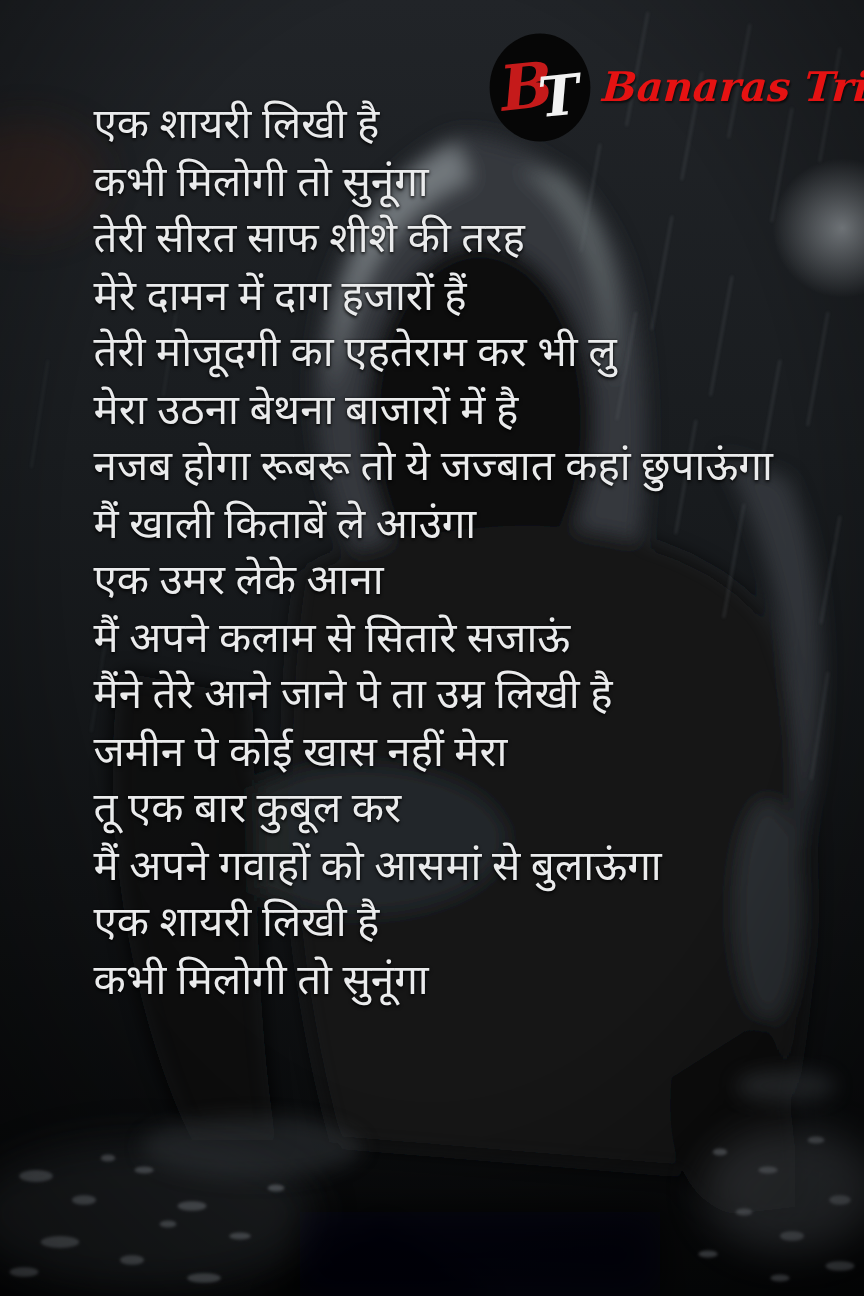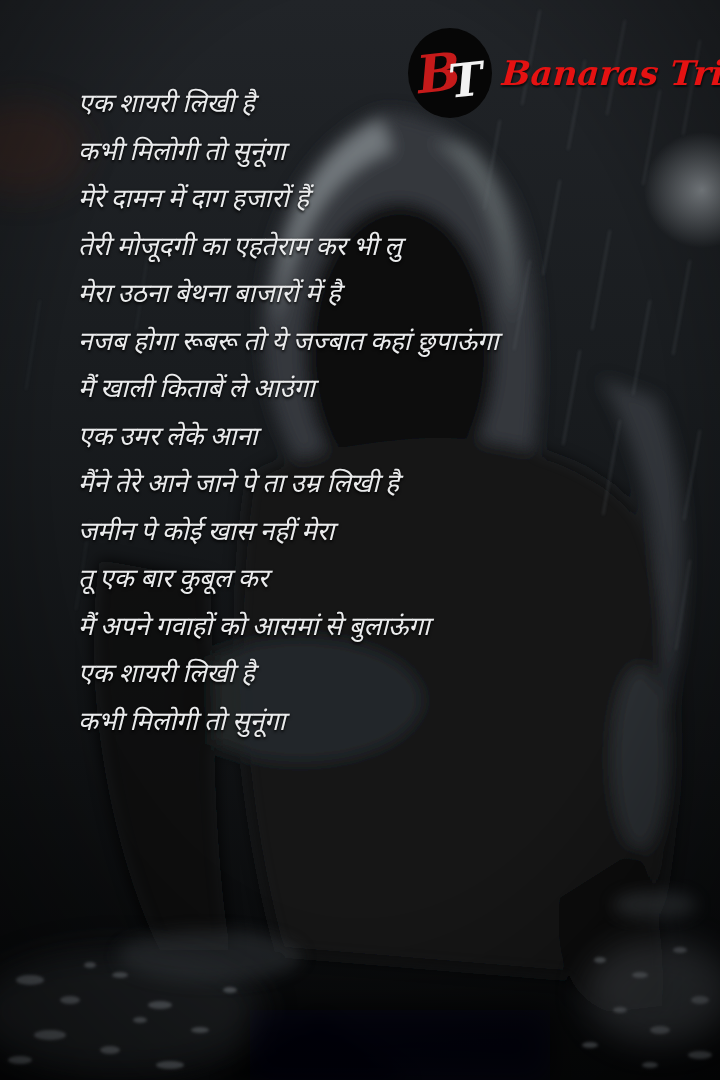--- a/index.html
+++ b/index.html
@@ -36,27 +36,26 @@
     white-space:nowrap;
     text-shadow:1px 2px 2px rgba(0,0,0,.65);
     transform:skewX(-4deg);
   }
 
   
   .poem{
     position:absolute;left:78px;top:80px;right:20px;z-index:2;
   }
   .poem-line{
-    font-size:26px;
+    font-size:35px;
     line-height:47.5px;
     font-weight:normal;
     color:var(--poem-text,#eaebec);
     white-space:nowrap;
     text-shadow:0 2px 3px rgba(0,0,0,.85), 0 0 2px rgba(0,0,0,.5);
-    font-style:italic;
   }
 </style>
 </head>
 <body>
 
 <div class="stage" style="--brand-red: #e51212; --monogram-b-red: #c51a1a; --monogram-t-white: #f2f2f2; --logo-circle: #060606; --poem-text: #eaebec;">
 
   <svg class="bg" viewBox="0 0 720 1080" preserveAspectRatio="none" aria-hidden="true">
     <defs>
       <linearGradient id="sky" x1="0" y1="0" x2="0" y2="1">
@@ -163,26 +162,28 @@
     <div class="logo-circle">
       <span class="logo-b">B</span>
       <span class="logo-t">T</span>
     </div>
     <span class="brand-name">Banaras Trip</span>
   </div>
 
   <div class="poem">
       <div class="poem-line">एक शायरी लिखी है</div>
       <div class="poem-line">कभी मिलोगी तो सुनूंगा</div>
+      <div class="poem-line">तेरी सीरत साफ शीशे की तरह</div>
       <div class="poem-line">मेरे दामन में दाग हजारों हैं</div>
       <div class="poem-line">तेरी मोजूदगी का एहतेराम कर भी लु</div>
       <div class="poem-line">मेरा उठना बेथना बाजारों में है</div>
       <div class="poem-line">नजब होगा रूबरू तो ये जज्बात कहां छुपाऊंगा</div>
       <div class="poem-line">मैं खाली किताबें ले आउंगा</div>
       <div class="poem-line">एक उमर लेके आना</div>
+      <div class="poem-line">मैं अपने कलाम से सितारे सजाऊं</div>
       <div class="poem-line">मैंने तेरे आने जाने पे ता उम्र लिखी है</div>
       <div class="poem-line">जमीन पे कोई खास नहीं मेरा</div>
       <div class="poem-line">तू एक बार कुबूल कर</div>
       <div class="poem-line">मैं अपने गवाहों को आसमां से बुलाऊंगा</div>
       <div class="poem-line">एक शायरी लिखी है</div>
       <div class="poem-line">कभी मिलोगी तो सुनूंगा</div>
     </div>
 
 </div>
 

